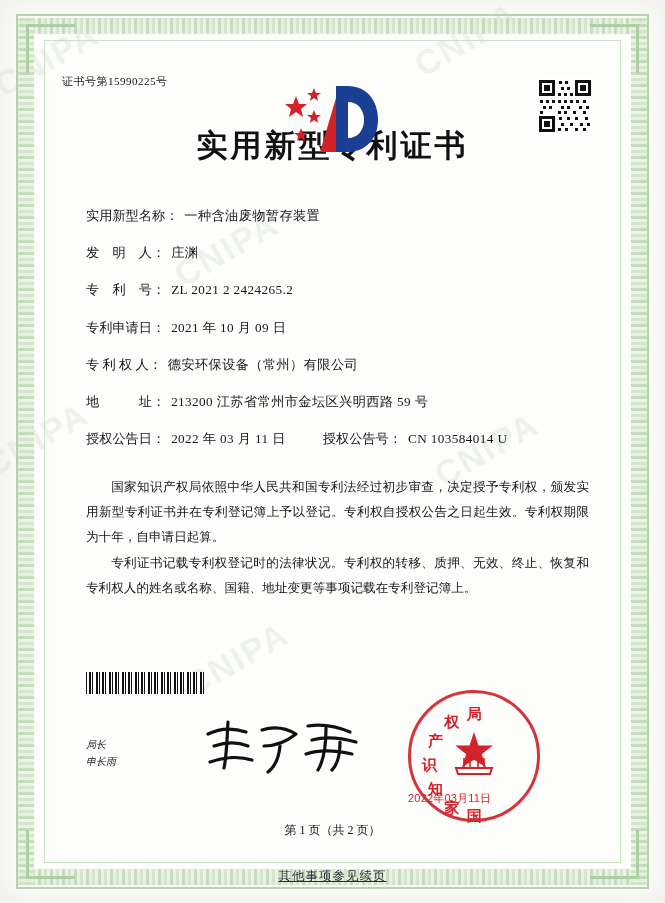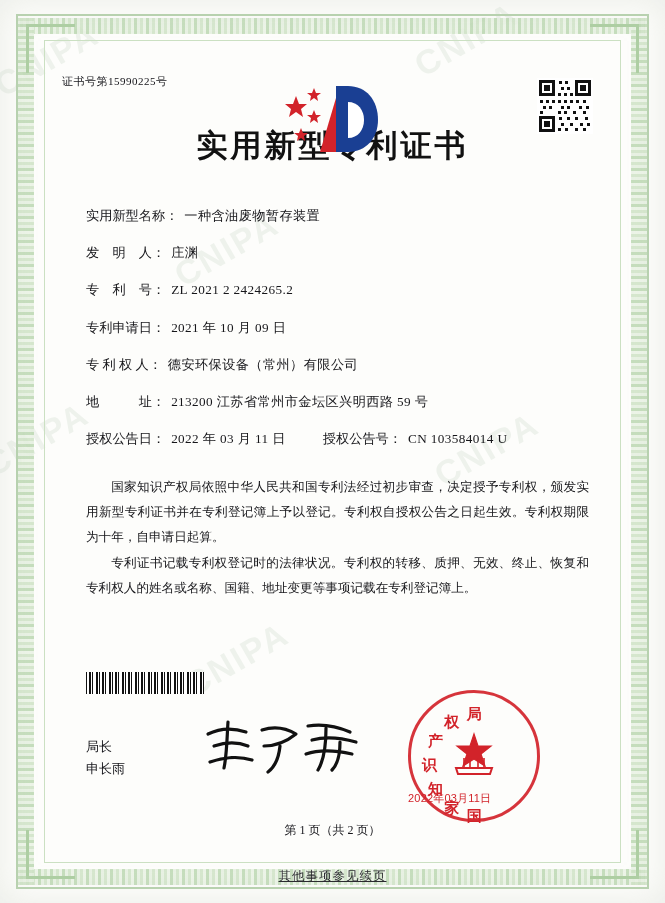--- a/index.html
+++ b/index.html
@@ -238,23 +238,24 @@
     color: #d2232a;
     font-family: "Liberation Sans", sans-serif;
     letter-spacing: .2px;
   }
 
   .signature-block {
     position: absolute;
     left: 86px;
     top: 736px;
     z-index: 5;
-    font-size: 13px;
+    font-size: 10px;
     color: #15151a;
     line-height: 1.7;
+    font-style: italic;
   }
 
   .handwriting {
     position: absolute;
     left: 200px;
     top: 716px;
     z-index: 5;
     width: 170px;
     height: 62px;
   }

